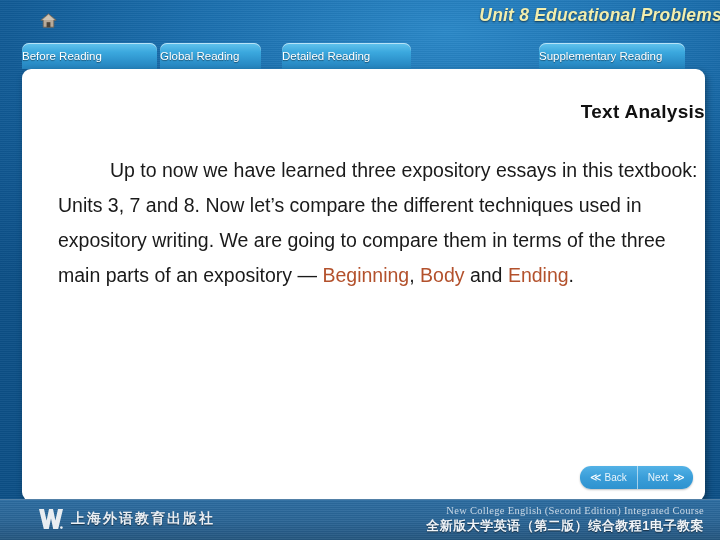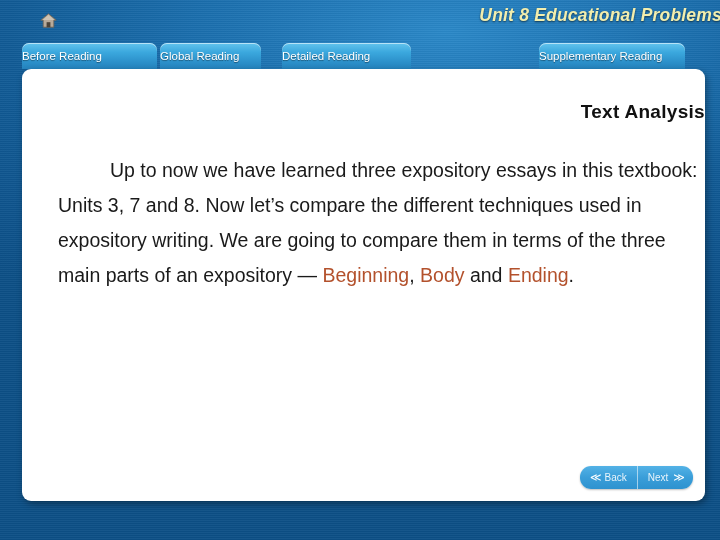--- a/index.html
+++ b/index.html
@@ -266,14 +266,32 @@
         <span>Back</span>
       </div>
       <div class="navbtn">
         <span>Next</span>
         <span class="chev">≫</span>
       </div>
     </div>
 
   </div>
 
+  <div class="footer">
+
+    <div class="publisher">
+      <span class="w-logo">
+        <svg width="26" height="22" viewBox="0 0 26 22">
+          <path d="M1 1 L6 1 L8.6 12.5 L11 1 L15 1 L17.4 12.5 L20 1 L25 1 L20.2 21 L15.2 21 L13 10.5 L10.8 21 L5.8 21 Z" fill="#e9edf1"></path>
+          <circle cx="23.4" cy="19.6" r="1.3" fill="#e9edf1"></circle>
+        </svg>
+      </span>
+      <span class="pub-cn">上海外语教育出版社</span>
+    </div>
+
+    <div class="course-info">
+      <div class="course-en">New College English (Second Edition) Integrated Course</div>
+      <div class="course-cn">全新版大学英语（第二版）综合教程1电子教案</div>
+    </div>
+
+  </div>
 
 </div>
 
 </body></html>

